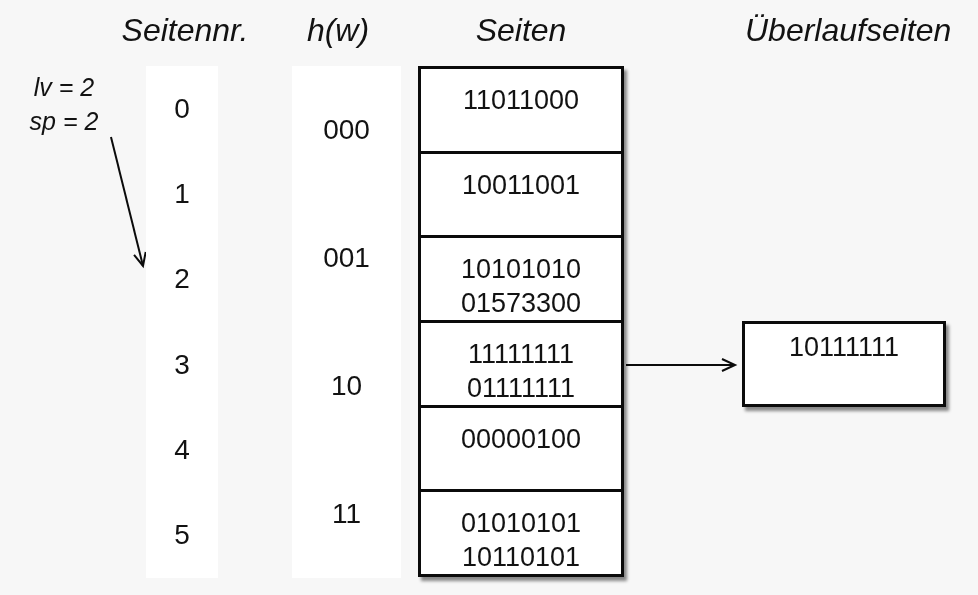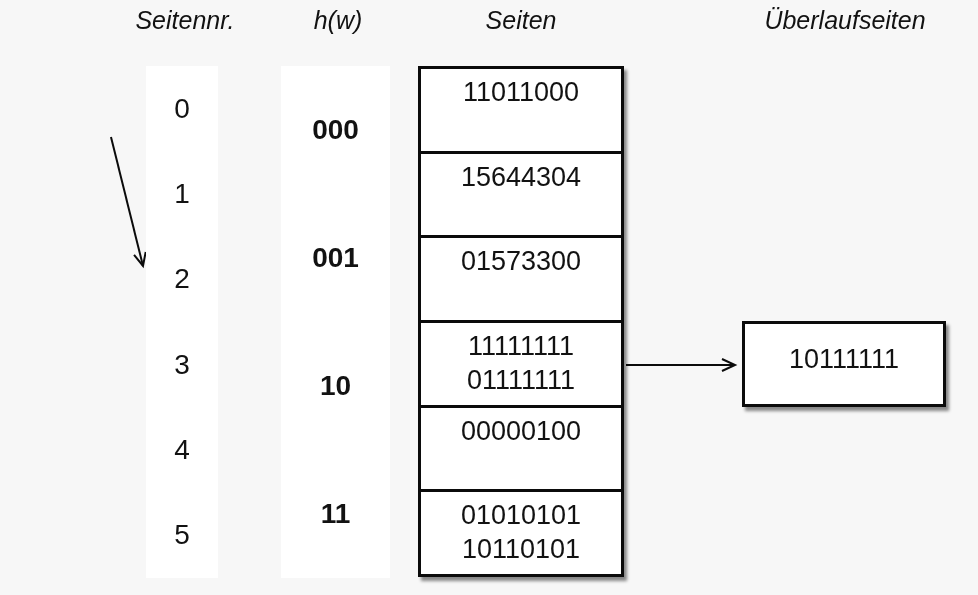--- a/index.html
+++ b/index.html
@@ -7,23 +7,23 @@
     position: relative;
     width: 978px;
     height: 595px;
     background: #f7f7f7;
     font-family: "Liberation Sans", sans-serif;
     color: #121212;
     overflow: hidden;
   }
   .hdr {
     position: absolute;
-    top: 6px;
+    top: 12px;
     font-style: italic;
-    font-size: 25px;
+    font-size: 32px;
     text-align: center;
     white-space: nowrap;
   }
   .hdr-pageno   { left: 110px; width: 150px; }
   .hdr-hashfn   { left: 263px; width: 150px; text-align: center; }
   .hdr-pages    { left: 446px; width: 150px; }
   .hdr-overflow { left: 745px; width: 200px; }
 
   .annotation {
     position: absolute;
@@ -39,21 +39,21 @@
 
   .col {
     position: absolute;
     top: 66px;
     height: 512px;
     background: #ffffff;
     display: flex;
     flex-direction: column;
   }
   .col-pageno { left: 146px; width: 72px; }
-  .col-hashfn { left: 281px; width: 109px; font-weight: bold; }
+  .col-hashfn { left: 292px; width: 109px; }
   .col .cell {
     flex: 1;
     display: flex;
     align-items: center;
     justify-content: center;
     font-size: 28px;
   }
 
   .pagesbox {
     position: absolute;
@@ -65,39 +65,39 @@
     background: #ffffff;
     border: 3px solid #0b0b0b;
     box-shadow: 3px 4px 3px rgba(0,0,0,0.45);
     display: flex;
     flex-direction: column;
   }
   .pagesbox .prow {
     flex: 1;
     border-top: 3px solid #0b0b0b;
     text-align: center;
-    padding-top: 6px;
+    padding-top: 14px;
     font-size: 27px;
     line-height: 34px;
     overflow: hidden;
   }
   .pagesbox .prow:first-child { border-top: none; }
 
   .overflowbox {
     position: absolute;
     left: 742px;
     top: 321px;
     width: 204px;
     height: 86px;
     box-sizing: border-box;
     background: #ffffff;
     border: 3px solid #0b0b0b;
     box-shadow: 3px 4px 3px rgba(0,0,0,0.45);
     text-align: center;
-    padding-top: 18px;
+    padding-top: 6px;
     font-size: 27px;
     line-height: 34px;
   }
 
   .arrows {
     position: absolute;
     left: 0; top: 0;
     width: 978px;
     height: 595px;
     pointer-events: none;
@@ -106,20 +106,24 @@
 </head>
 <body>
 
 <div class="canvas">
 
   <div class="hdr hdr-pageno">Seitennr.</div>
   <div class="hdr hdr-hashfn">h(w)</div>
   <div class="hdr hdr-overflow">Überlaufseiten</div>
   <div class="hdr hdr-pages">Seiten</div>
 
+  <div class="annotation">
+    <div>lv = 2</div>
+    <div>sp = 2</div>
+  </div>
 
   <svg class="arrows" viewBox="0 0 978 595" xmlns="http://www.w3.org/2000/svg">
     <defs>
       <marker id="arrowhead" markerUnits="userSpaceOnUse" markerWidth="20" markerHeight="18" refX="14" refY="7" orient="auto">
         <path d="M1,1 L14,7 L1,13" fill="none" stroke="#0b0b0b" stroke-width="2"></path>
       </marker>
     </defs>
     <path d="M111,137 L143,266" fill="none" stroke="#0b0b0b" stroke-width="2" marker-end="url(#arrowhead)"></path>
     <path d="M626,365 L735,365" fill="none" stroke="#0b0b0b" stroke-width="2" marker-end="url(#arrowhead)"></path>
   </svg>
@@ -139,24 +143,25 @@
     <div class="cell">10</div>
     <div class="cell">11</div>
   </div>
 
   <div class="pagesbox">
     <div class="prow">
       <div>11011000</div>
       <div></div>
     </div>
     <div class="prow">
-      <div>15644304</div>
+      <div>10011001</div>
       <div></div>
     </div>
     <div class="prow">
+      <div>10101010</div>
       <div>01573300</div>
     </div>
     <div class="prow">
       <div>11111111</div>
       <div>01111111</div>
     </div>
     <div class="prow">
       <div>00000100</div>
       <div></div>
     </div>

